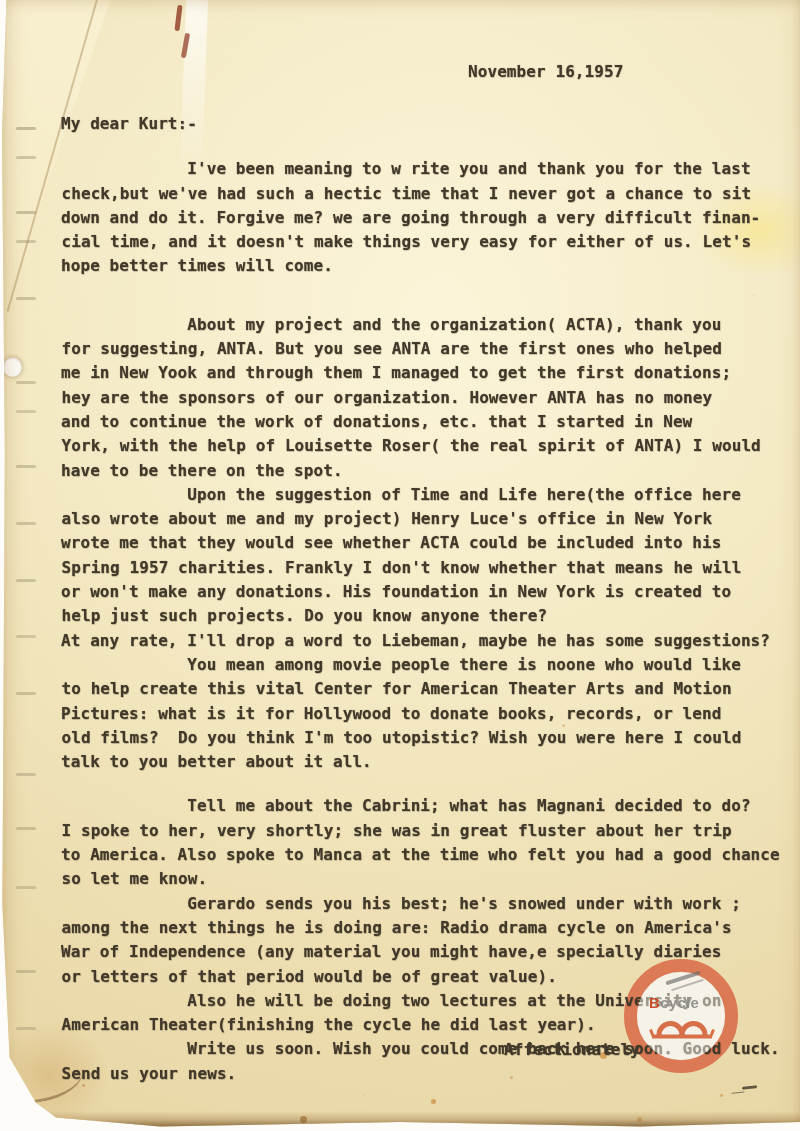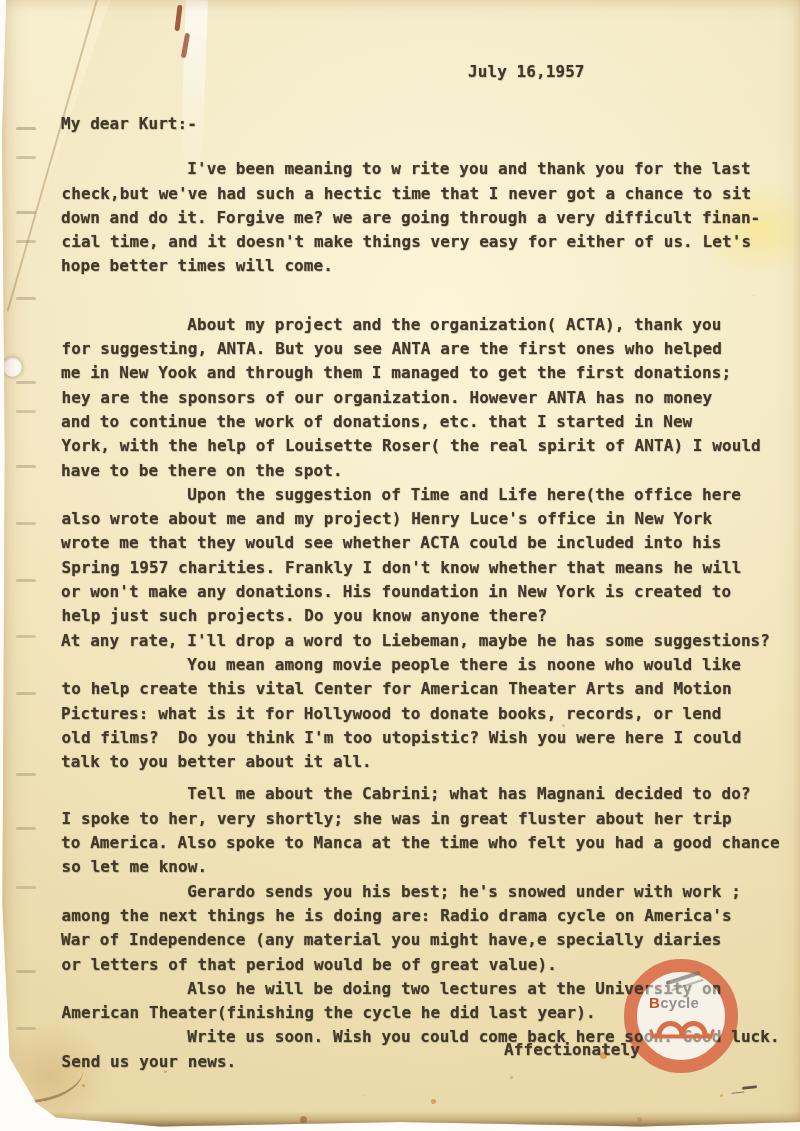--- a/index.html
+++ b/index.html
@@ -58,21 +58,21 @@
     transform:rotate(-6deg);border-radius:2px;box-shadow:-12px 4px 0 -1px rgba(62,54,40,.6);}
 
   
   .type{color:#42392a;font-size:16px;font-weight:bold;letter-spacing:.08px;white-space:pre;
         text-shadow:0 0 1px rgba(66,57,42,.55), .5px .5px 0 rgba(66,57,42,.22);}
   .date-line{position:absolute;left:468px;top:62px;}
   .letter-body{position:absolute;left:45px;top:112px;width:740px;}
   .letter-body .line{line-height:24.3px;height:24.3px;padding-left:16px;}
   .para.p1{margin-top:21px;}
   .para.p2{margin-top:34px;}
-  .para.p5{margin-top:8px;}
+  .para.p5{margin-top:20px;}
   .para .line:nth-child(even){transform:translateX(.5px);}
   .closing-line{position:absolute;left:504px;top:1040px;}
 
   
   .stamp-lower{position:absolute;left:624px;top:959px;width:114px;height:114px;z-index:3;filter:blur(.3px);}
   .stamp-upper{position:absolute;left:637px;top:972px;width:88px;height:88px;z-index:6;}
   .stamp-veil{position:absolute;inset:0;border-radius:50%;background:rgba(247,243,235,.5);}
   .stamp-smalltext{position:absolute;left:28px;top:4px;width:36px;height:4px;border-radius:2px;
     background:rgba(108,108,106,.65);transform:rotate(-18deg);
     box-shadow:2px 8px 0 -1px rgba(128,128,126,.5);}
@@ -101,21 +101,21 @@
     <div class="foxing"></div>
     <div class="punch-hole"></div>
     <div class="sig-smudge"></div>
 
     <svg class="stamp-lower" viewBox="0 0 114 114">
       <circle cx="57" cy="57" r="45.5" fill="rgba(246,242,232,0.92)"></circle>
       <circle cx="57" cy="57" r="50.5" fill="none" stroke="#da7450" stroke-width="13" opacity="0.95"></circle>
     </svg>
 
     <div class="letter-layer">
-      <div class="type date-line">July 16,1957</div>
+      <div class="type date-line">November 16,1957</div>
       <div class="type letter-body"><div class="para p0"><div class="line">My dear Kurt:-</div></div><div class="para p1"><div class="line">             I've been meaning to w rite you and thank you for the last</div><div class="line">check,but we've had such a hectic time that I never got a chance to sit</div><div class="line">down and do it. Forgive me? we are going through a very difficult finan-</div><div class="line">cial time, and it doesn't make things very easy for either of us. Let's</div><div class="line">hope better times will come.</div></div><div class="para p2"><div class="line">             About my project and the organization( ACTA), thank you</div><div class="line">for suggesting, ANTA. But you see ANTA are the first ones who helped</div><div class="line">me in New Yook and through them I managed to get the first donations;</div><div class="line">hey are the sponsors of our organization. However ANTA has no money</div><div class="line">and to continue the work of donations, etc. that I started in New</div><div class="line">York, with the help of Louisette Roser( the real spirit of ANTA) I would</div><div class="line">have to be there on the spot.</div></div><div class="para p3"><div class="line">             Upon the suggestion of Time and Life here(the office here</div><div class="line">also wrote about me and my project) Henry Luce's office in New York</div><div class="line">wrote me that they would see whether ACTA could be included into his</div><div class="line">Spring 1957 charities. Frankly I don't know whether that means he will</div><div class="line">or won't make any donations. His foundation in New York is created to</div><div class="line">help just such projects. Do you know anyone there?</div><div class="line">At any rate, I'll drop a word to Liebeman, maybe he has some suggestions?</div></div><div class="para p4"><div class="line">             You mean among movie people there is noone who would like</div><div class="line">to help create this vital Center for American Theater Arts and Motion</div><div class="line">Pictures: what is it for Hollywood to donate books, records, or lend</div><div class="line">old films?  Do you think I'm too utopistic? Wish you were here I could</div><div class="line">talk to you better about it all.</div></div><div class="para p5"><div class="line">             Tell me about the Cabrini; what has Magnani decided to do?</div><div class="line">I spoke to her, very shortly; she was in great fluster about her trip</div><div class="line">to America. Also spoke to Manca at the time who felt you had a good chance</div><div class="line">so let me know.</div></div><div class="para p6"><div class="line">             Gerardo sends you his best; he's snowed under with work ;</div><div class="line">among the next things he is doing are: Radio drama cycle on America's</div><div class="line">War of Independence (any material you might have,e specially diaries</div><div class="line">or letters of that period would be of great value).</div></div><div class="para p7"><div class="line">             Also he will be doing two lectures at the University on</div><div class="line">American Theater(finishing the cycle he did last year).</div></div><div class="para p8"><div class="line">             Write us soon. Wish you could come back here soon. Good luck.</div><div class="line">Send us your news.</div></div></div>
       <div class="type closing-line">Affectionately</div>
     </div>
 
     <div class="stamp-upper">
       <div class="stamp-veil"></div>
       <div class="stamp-smalltext"></div>
       <div class="stamp-brand"><span class="b-init">B</span><span class="b-rest">cycle</span></div>
       <svg class="stamp-logo" width="66" height="28" viewBox="0 0 66 28">
         <path d="M10 23 A 11.5 11.5 0 0 1 33 23" fill="none" stroke="#d77049" stroke-width="5"></path>

